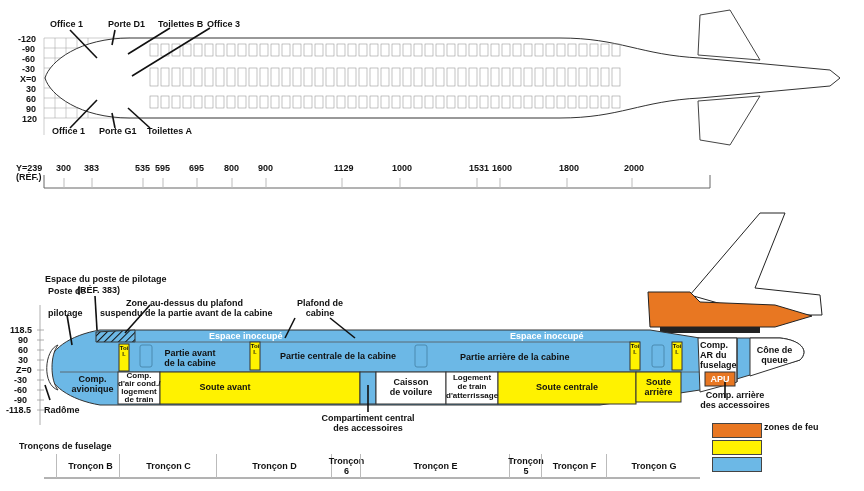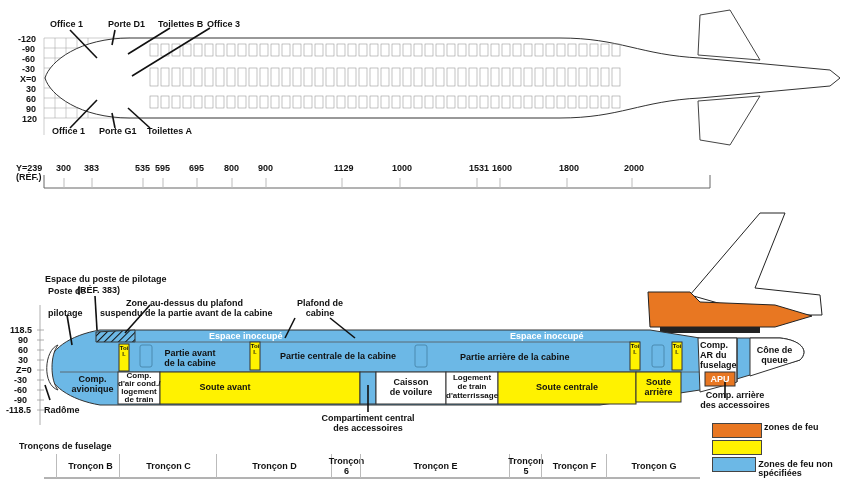--- a/index.html
+++ b/index.html
@@ -410,22 +410,19 @@
     <div class="swatch" style="background:#e87722"></div>
     <div class="legend-text">
         <div>zones de feu</div>
       </div>
   </div>
   <div class="legend-item" style="top:440px">
     <div class="swatch" style="background:#fff200"></div>
   </div>
   <div class="legend-item" style="top:457px">
     <div class="swatch" style="background:#6cb8e6"></div>
-    <div class="legend-text" style="margin-top:3px">
-        <div>Zones de feu non spécifiées</div>
-      </div>
   </div>
 </div>
 
 <div class="lbl" style="left: 119px; top: 345px; width: 10px; font-size: 6px; line-height: 6px; text-align: center; word-break: break-all; white-space: normal;">Toil.</div>
 <div class="lbl" style="left: 250px; top: 343px; width: 10px; font-size: 6px; line-height: 6px; text-align: center; word-break: break-all; white-space: normal;">Toil.</div>
 <div class="lbl" style="left: 630px; top: 343px; width: 10px; font-size: 6px; line-height: 6px; text-align: center; word-break: break-all; white-space: normal;">Toil.</div>
 <div class="lbl" style="left: 672px; top: 343px; width: 10px; font-size: 6px; line-height: 6px; text-align: center; word-break: break-all; white-space: normal;">Toil.</div>
 
 </body></html>

